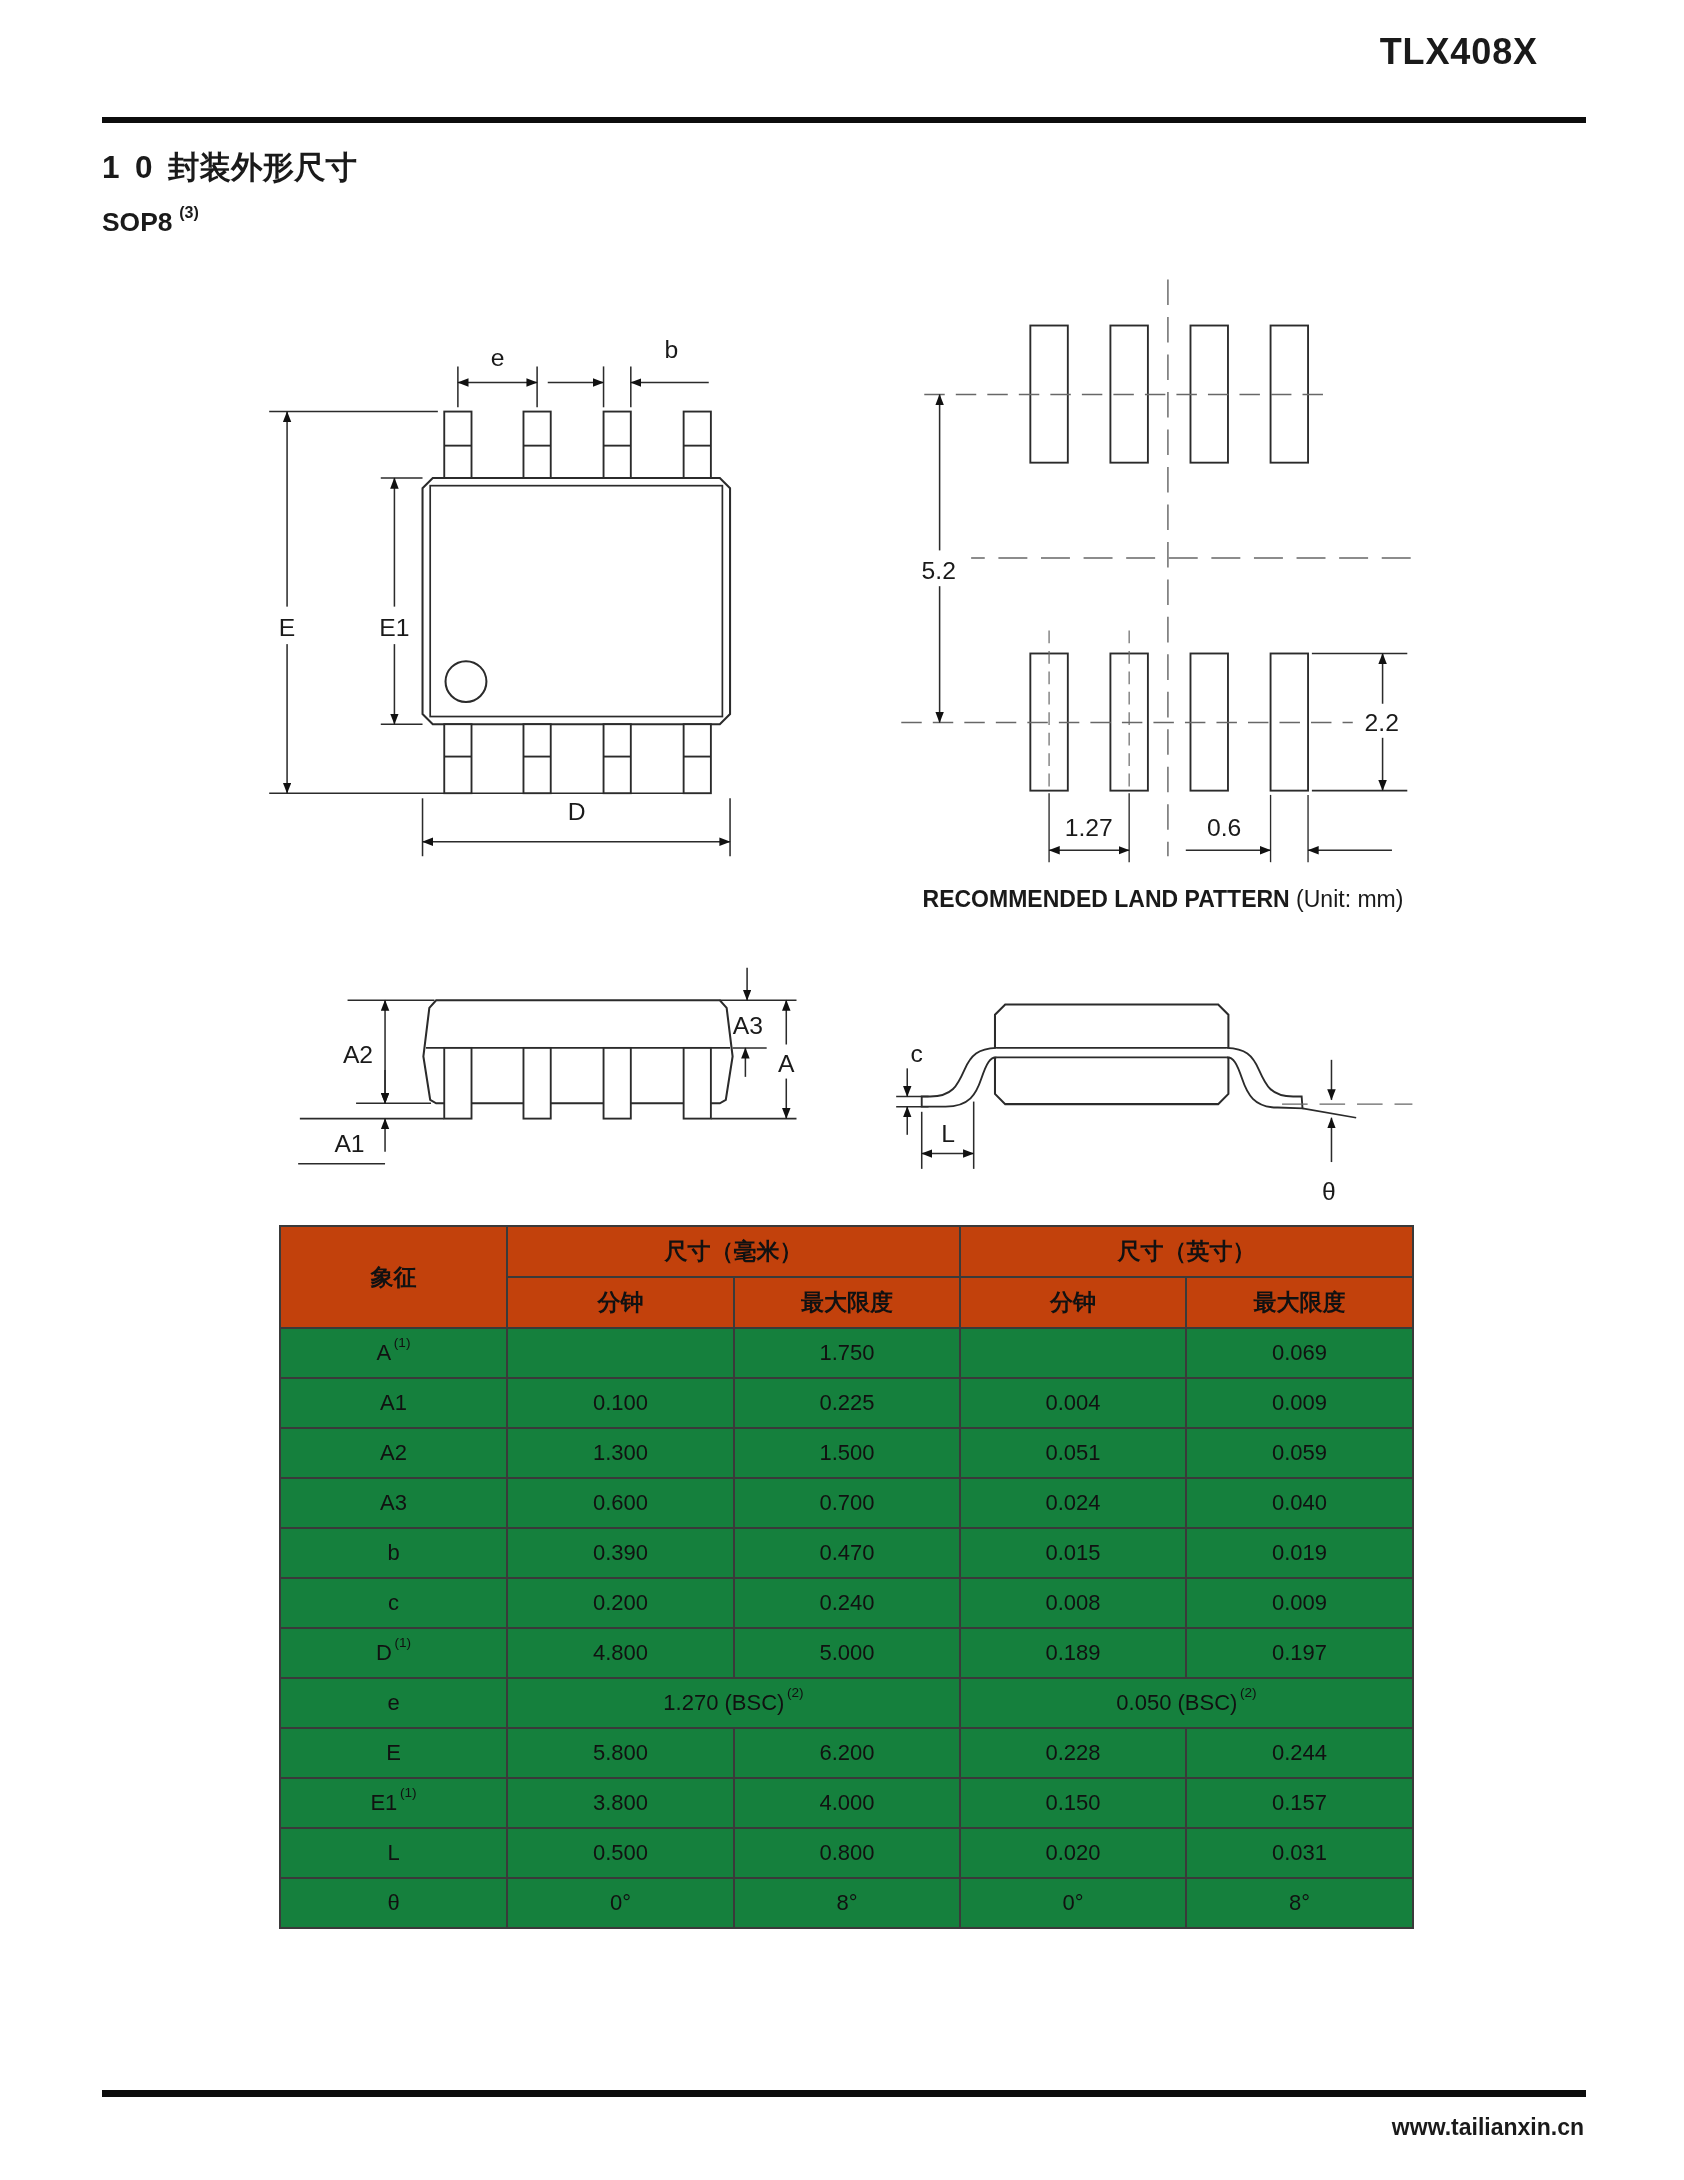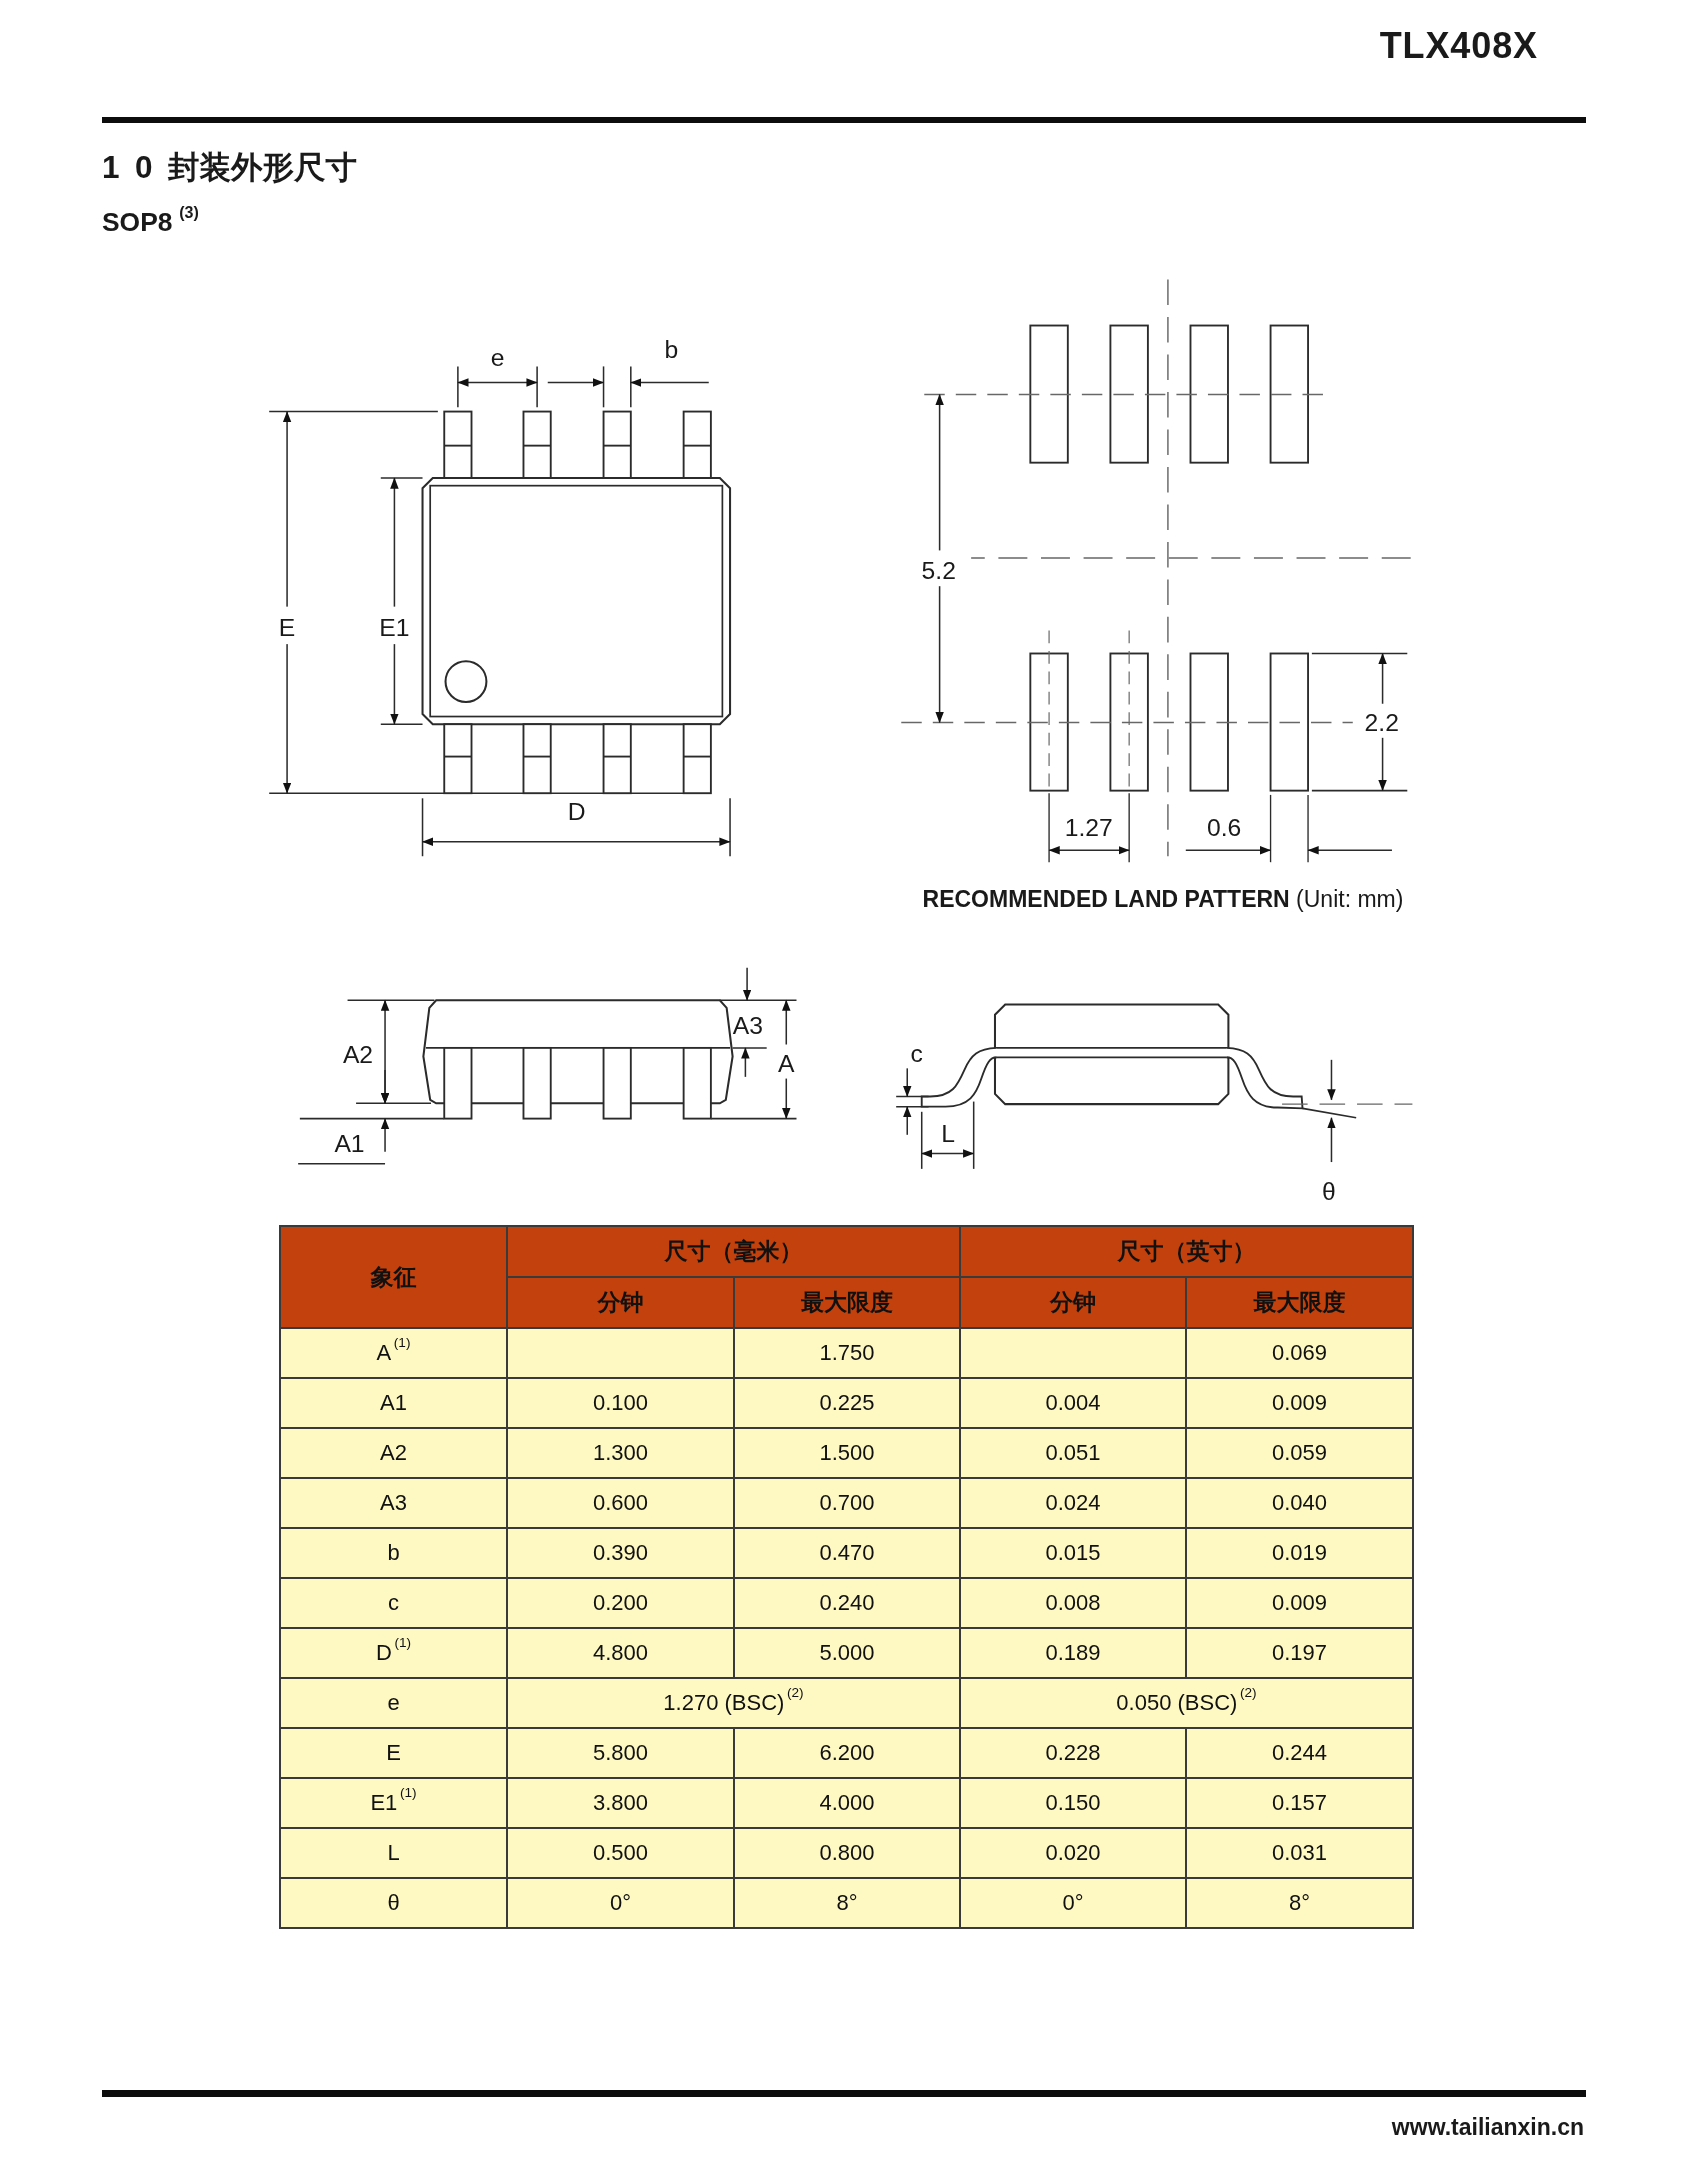--- a/index.html
+++ b/index.html
@@ -3,41 +3,41 @@
 <meta charset="utf-8">
 <style>
   html,body{margin:0;padding:0;background:#888;}
   .page{
     position:relative;width:1685px;height:2181px;background:#ffffff;
     font-family:"Liberation Sans","DejaVu Sans",sans-serif;color:#1a1a1a;
     overflow:hidden;
   }
   .abs{position:absolute;}
   
-  .doc-title{top:25px;right:147px;font-size:36px;font-weight:bold;letter-spacing:0.9px;}
+  .doc-title{top:31px;right:147px;font-size:36px;font-weight:bold;letter-spacing:0.9px;}
   .head-rule{left:102px;top:117px;width:1484px;height:6px;background:#0d0d0d;}
   .section-line{left:102px;top:147px;font-size:31.5px;font-weight:bold;}
   .section-line .num{letter-spacing:3.4px;margin-right:12px;}
   .pkg-line{left:102px;top:207px;font-size:26.4px;font-weight:bold;}
   .pkg-line sup{font-size:16px;position:relative;top:-3.4px;margin-left:6.8px;}
   
   .lp-caption{left:916px;top:886px;width:494px;text-align:center;font-size:23px;}
   .lp-caption .b{font-weight:bold;}
   
   table.dim{
     position:absolute;left:279px;top:1225px;width:1131px;
     border-collapse:collapse;table-layout:fixed;
     font-size:22px;color:#111;
   }
   table.dim th,table.dim td{
     border:2.1px solid #3a3a3a;text-align:center;vertical-align:middle;
     padding:0;overflow:hidden;
   }
   table.dim th{background:#c2410c;font-weight:bold;font-size:23px;height:49px;}
-  table.dim td{height:48px;background:#fef9c3;text-align:center;}
+  table.dim td{height:48px;background:#15803d;text-align:center;}
   table.dim sup{font-size:13.6px;position:relative;top:-5.1px;margin-left:2.6px;}
   
   .notes{left:135px;top:1906px;font-size:22px;line-height:32px;}
   .notes .nt{font-size:23px;}
   .notes .itm{margin-left:102px;}
   
   .foot-rule{left:102px;top:2090px;width:1484px;height:6.8px;background:#0d0d0d;}
   .foot-page{left:0;top:2112px;width:1685px;text-align:center;font-size:24px;font-weight:bold;}
   .foot-site{right:101px;top:2114px;font-size:23px;font-weight:bold;}
   svg text{font-family:"Liberation Sans","DejaVu Sans",sans-serif;fill:#1a1a1a;font-size:29px;}

